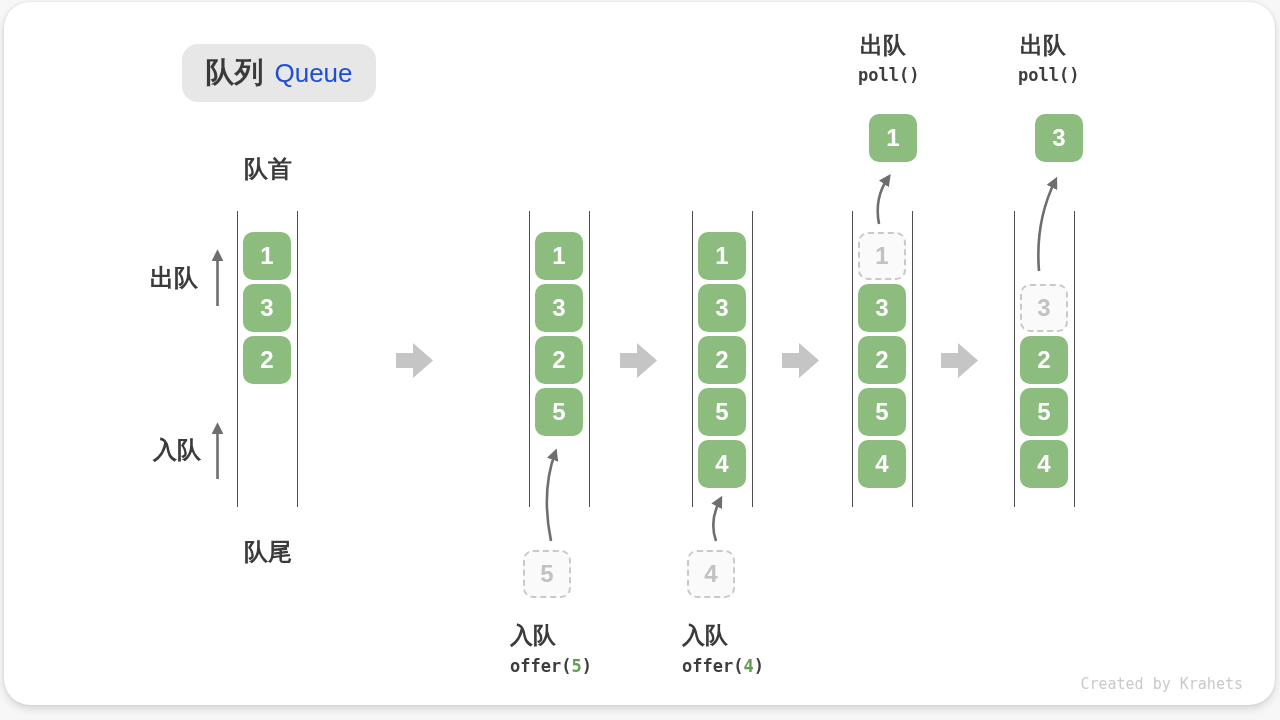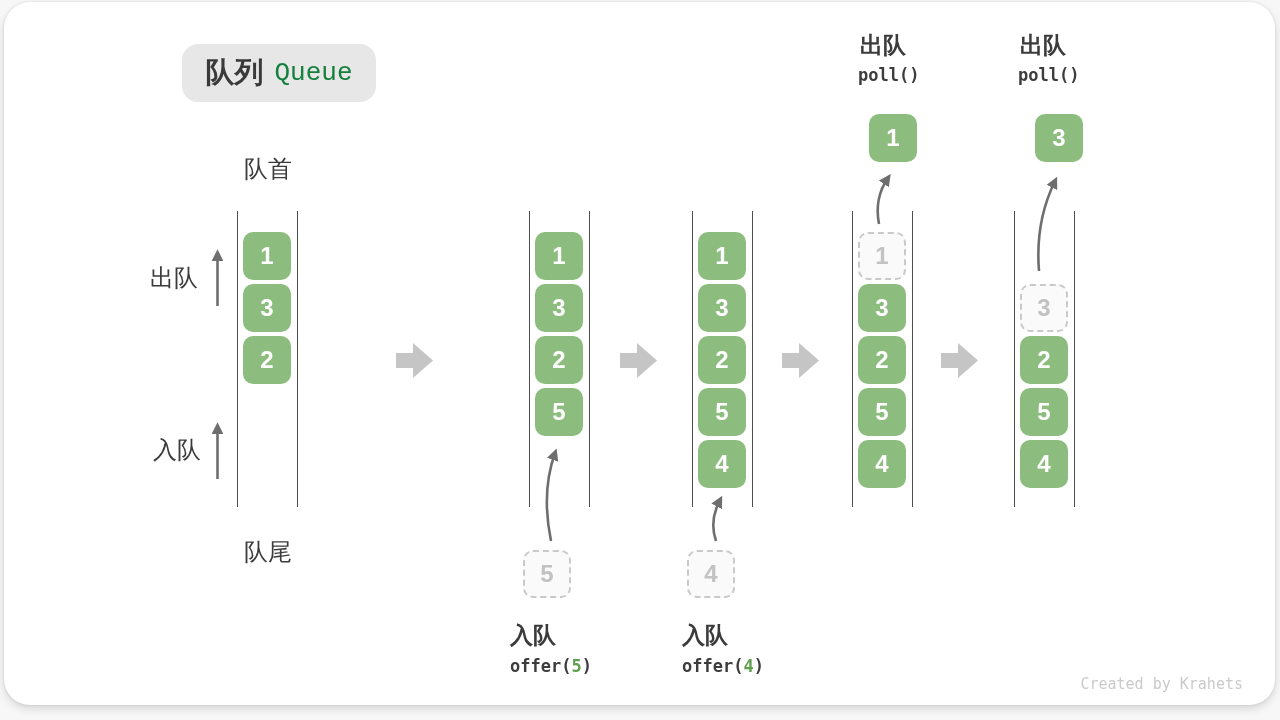--- a/index.html
+++ b/index.html
@@ -3,23 +3,23 @@
 <meta charset="utf-8">
 <style>
   html,body{margin:0;padding:0;background:#f7f7f7;}
   .scene{position:relative;width:1280px;height:720px;font-family:"Liberation Sans","DejaVu Sans",sans-serif;overflow:hidden;}
   .card{position:absolute;left:4px;top:2px;width:1271px;height:703px;background:#ffffff;border-radius:26px;
         box-shadow:0 0 3px rgba(0,0,0,.10), 0 4px 9px rgba(0,0,0,.13);}
   
   .title-box{position:absolute;left:169px;top:44px;width:194px;height:58px;background:#e7e7e7;border-radius:16px;
              display:flex;align-items:center;justify-content:center;gap:11px;margin-left:13px;}
   .t-zh{font-size:29px;font-weight:bold;color:#3a3a3a;}
-  .t-en{font-family:Liberation Mono, monospace;font-size:26px;color:#15803d;}
+  .t-en{font-family:Liberation Sans, sans-serif;font-size:26px;color:#1d4ed8;}
   
-  .zh-label{position:absolute;font-size:24px;font-weight:normal;color:#3b3b3b;white-space:nowrap;}
+  .zh-label{position:absolute;font-size:24px;font-weight:bold;color:#3b3b3b;white-space:nowrap;}
   .ctr{width:62px;text-align:center;}
   .op-zh{position:absolute;font-size:23px;font-weight:bold;color:#3b3b3b;white-space:nowrap;}
   .code{position:absolute;font-family:"DejaVu Sans Mono","Liberation Mono",monospace;font-size:17px;font-weight:bold;color:#3d3d3d;white-space:nowrap;}
   .code .arg{color:#5fa04e;}
   
   .channel{position:absolute;top:211px;height:296px;width:59px;border-left:1.5px solid #4d4d4d;border-right:1.5px solid #4d4d4d;}
   
   .cell{position:absolute;width:48px;height:48px;border-radius:10px;background:#8dbd7e;color:#ffffff;
         font-size:24px;font-weight:bold;line-height:48px;text-align:center;}
   .ghost{position:absolute;width:44px;height:44px;border-radius:10px;border:2px dashed #c9c9c9;background:#fafafa;

